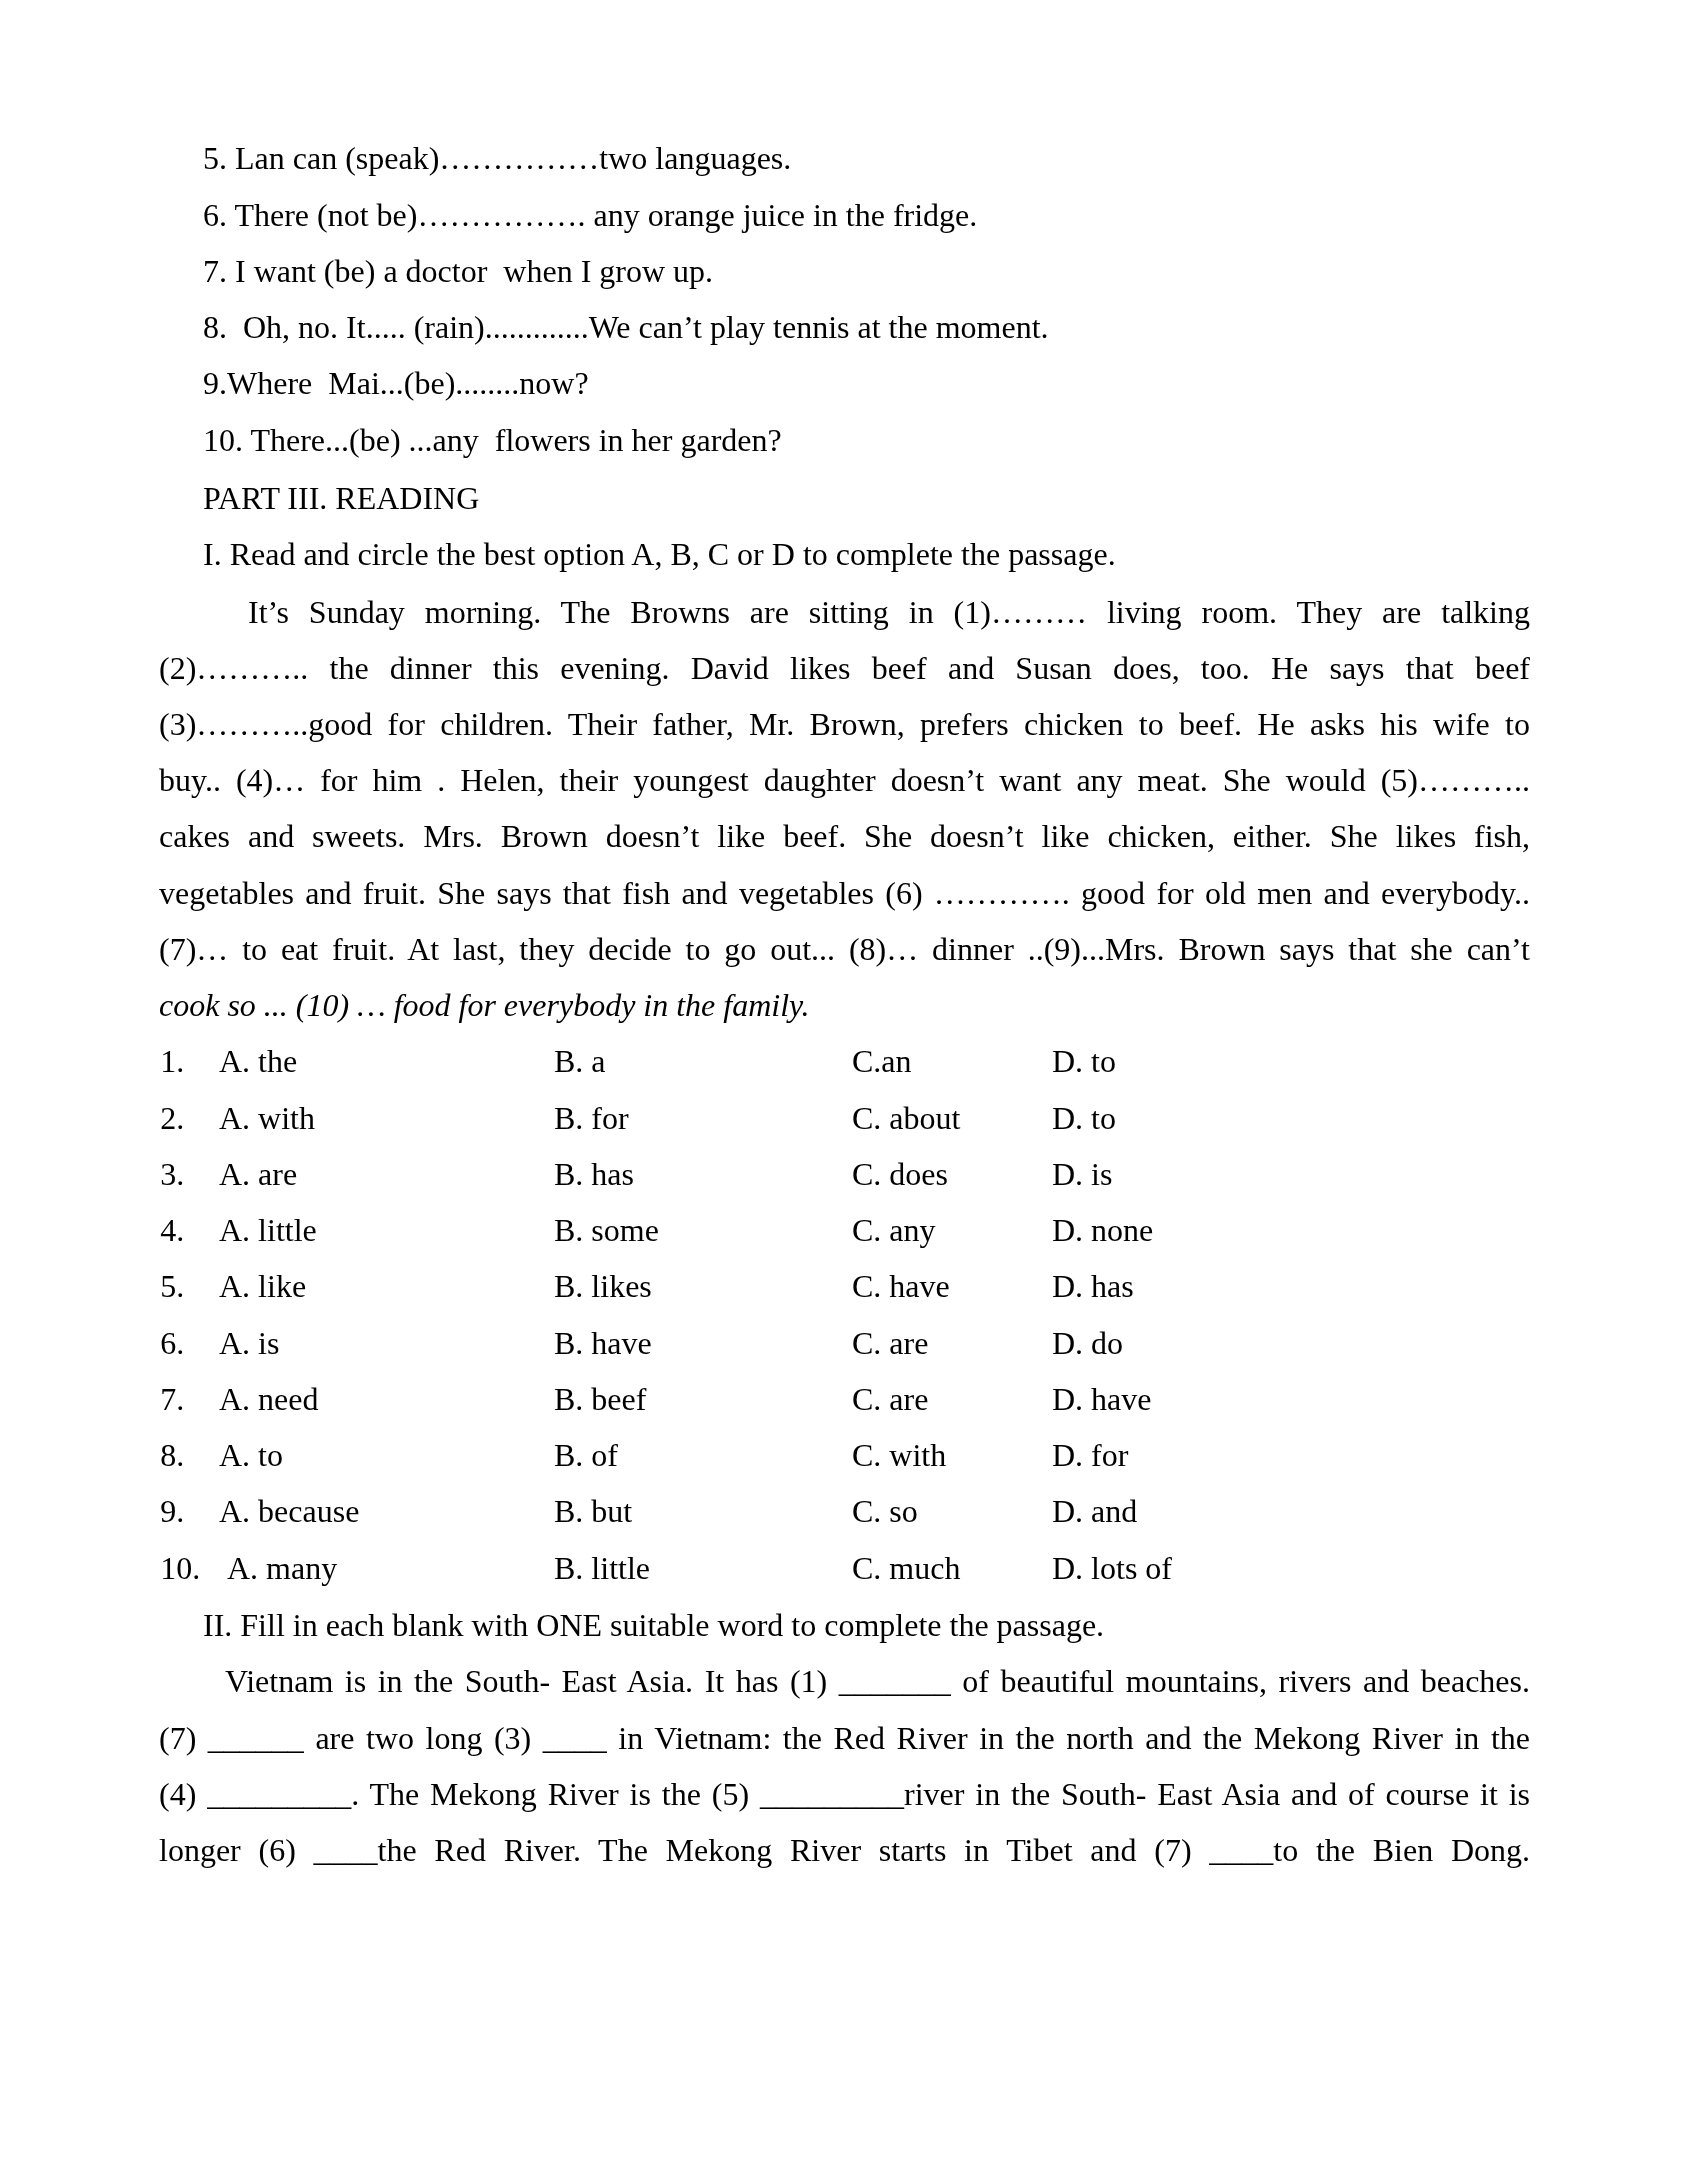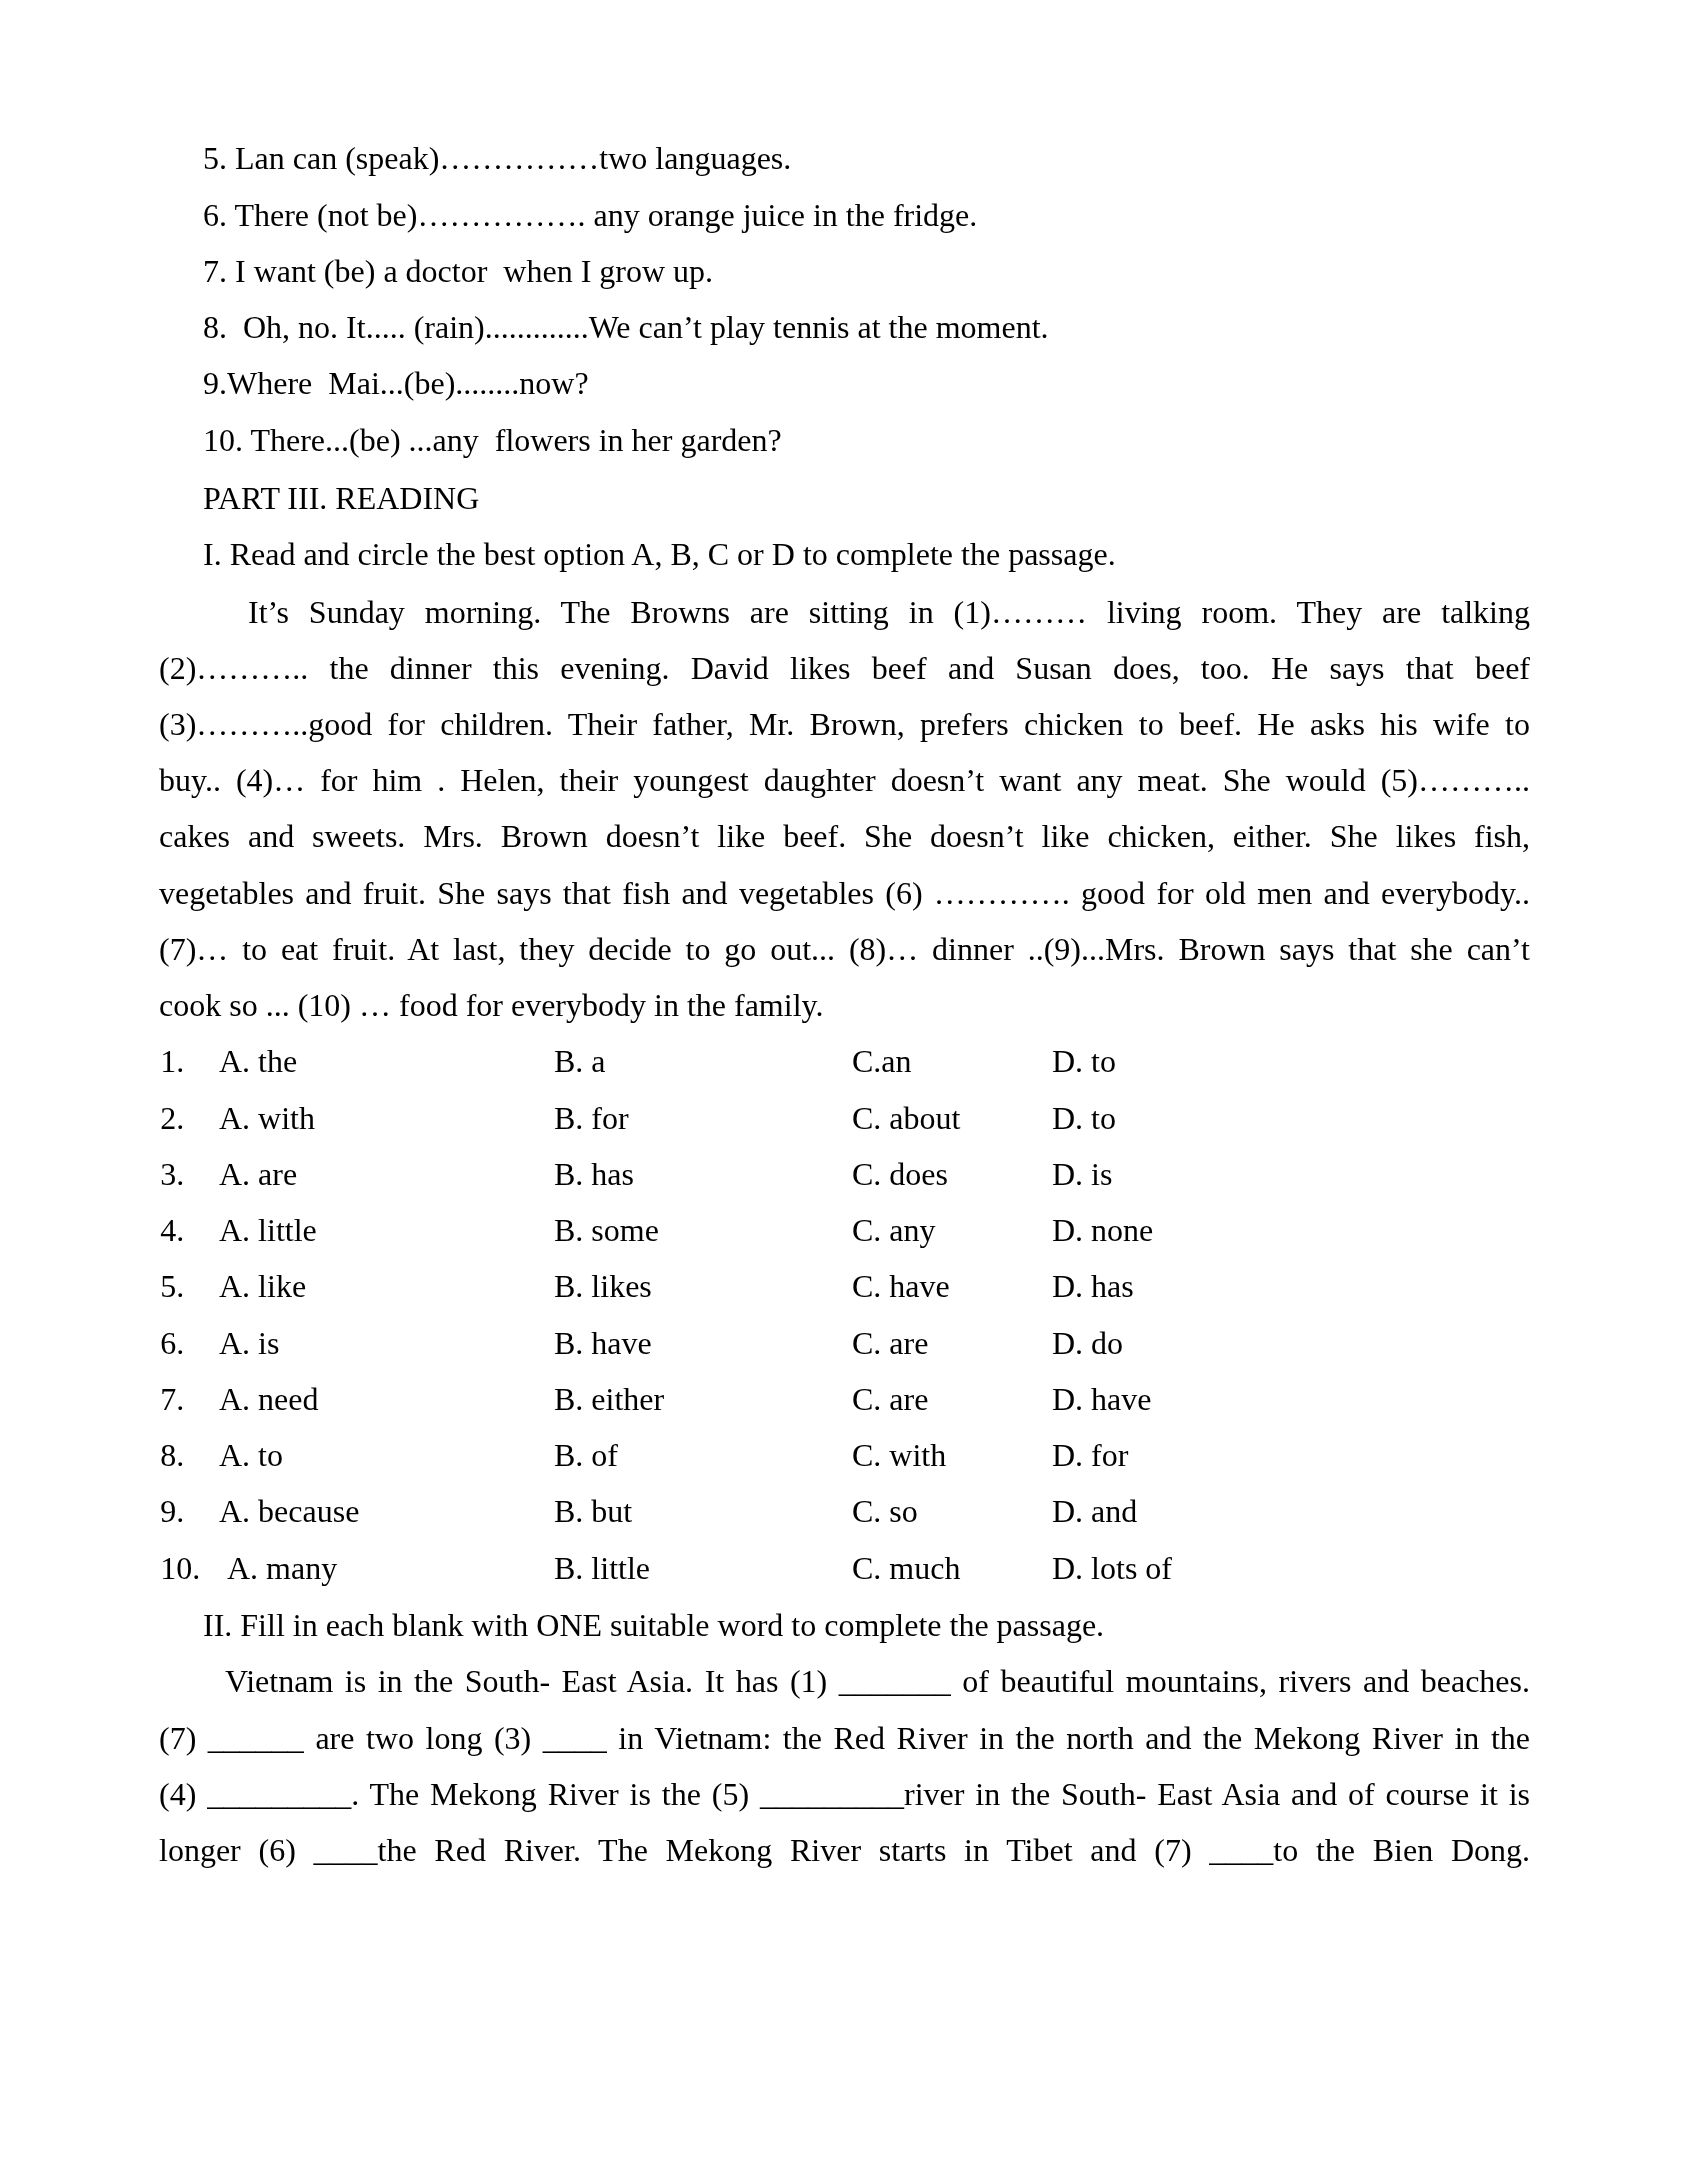--- a/index.html
+++ b/index.html
@@ -14,21 +14,21 @@
       white-space: pre; 
       margin-left: 44px;
     }
     .bold { font-weight: normal; }
     .just {
       position: absolute; left: 0; width: 1371px; height: 56px; line-height: 56px;
       text-align: justify; text-align-last: justify; white-space: normal;
     }
     .indent1 { left: 89px; width: 1282px; }
     .indent2 { left: 66px; width: 1305px; }
-    .nojust { text-align-last: left; }
+    .nojust { text-align-last: left; font-style: italic; }
     .opt-row { position: absolute; left: 0; height: 56px; line-height: 56px; width: 1371px; white-space: pre; }
     .opt-row span { position: absolute; top: 0; }
     .c-num { left: 1.3px; }
     .c-a { left: 60px; }
     .c-a10 { left: 68px; }
     .c-b { left: 395px; }
     .c-c { left: 693px; }
     .c-d { left: 893px; }
   </style>
 </head>
@@ -99,21 +99,21 @@
     <div class="opt-row" style="top:1315px">
       <span class="c-num">6.</span>
       <span class="c-a">A. is</span>
       <span class="c-b">B. have</span>
       <span class="c-c">C. are</span>
       <span class="c-d">D. do</span>
     </div>
     <div class="opt-row" style="top:1371px">
       <span class="c-num">7.</span>
       <span class="c-a">A. need</span>
-      <span class="c-b">B. either</span>
+      <span class="c-b">B. beef</span>
       <span class="c-c">C. are</span>
       <span class="c-d">D. have</span>
     </div>
     <div class="opt-row" style="top:1427px">
       <span class="c-num">8.</span>
       <span class="c-a">A. to</span>
       <span class="c-b">B. of</span>
       <span class="c-c">C. with</span>
       <span class="c-d">D. for</span>
     </div>

